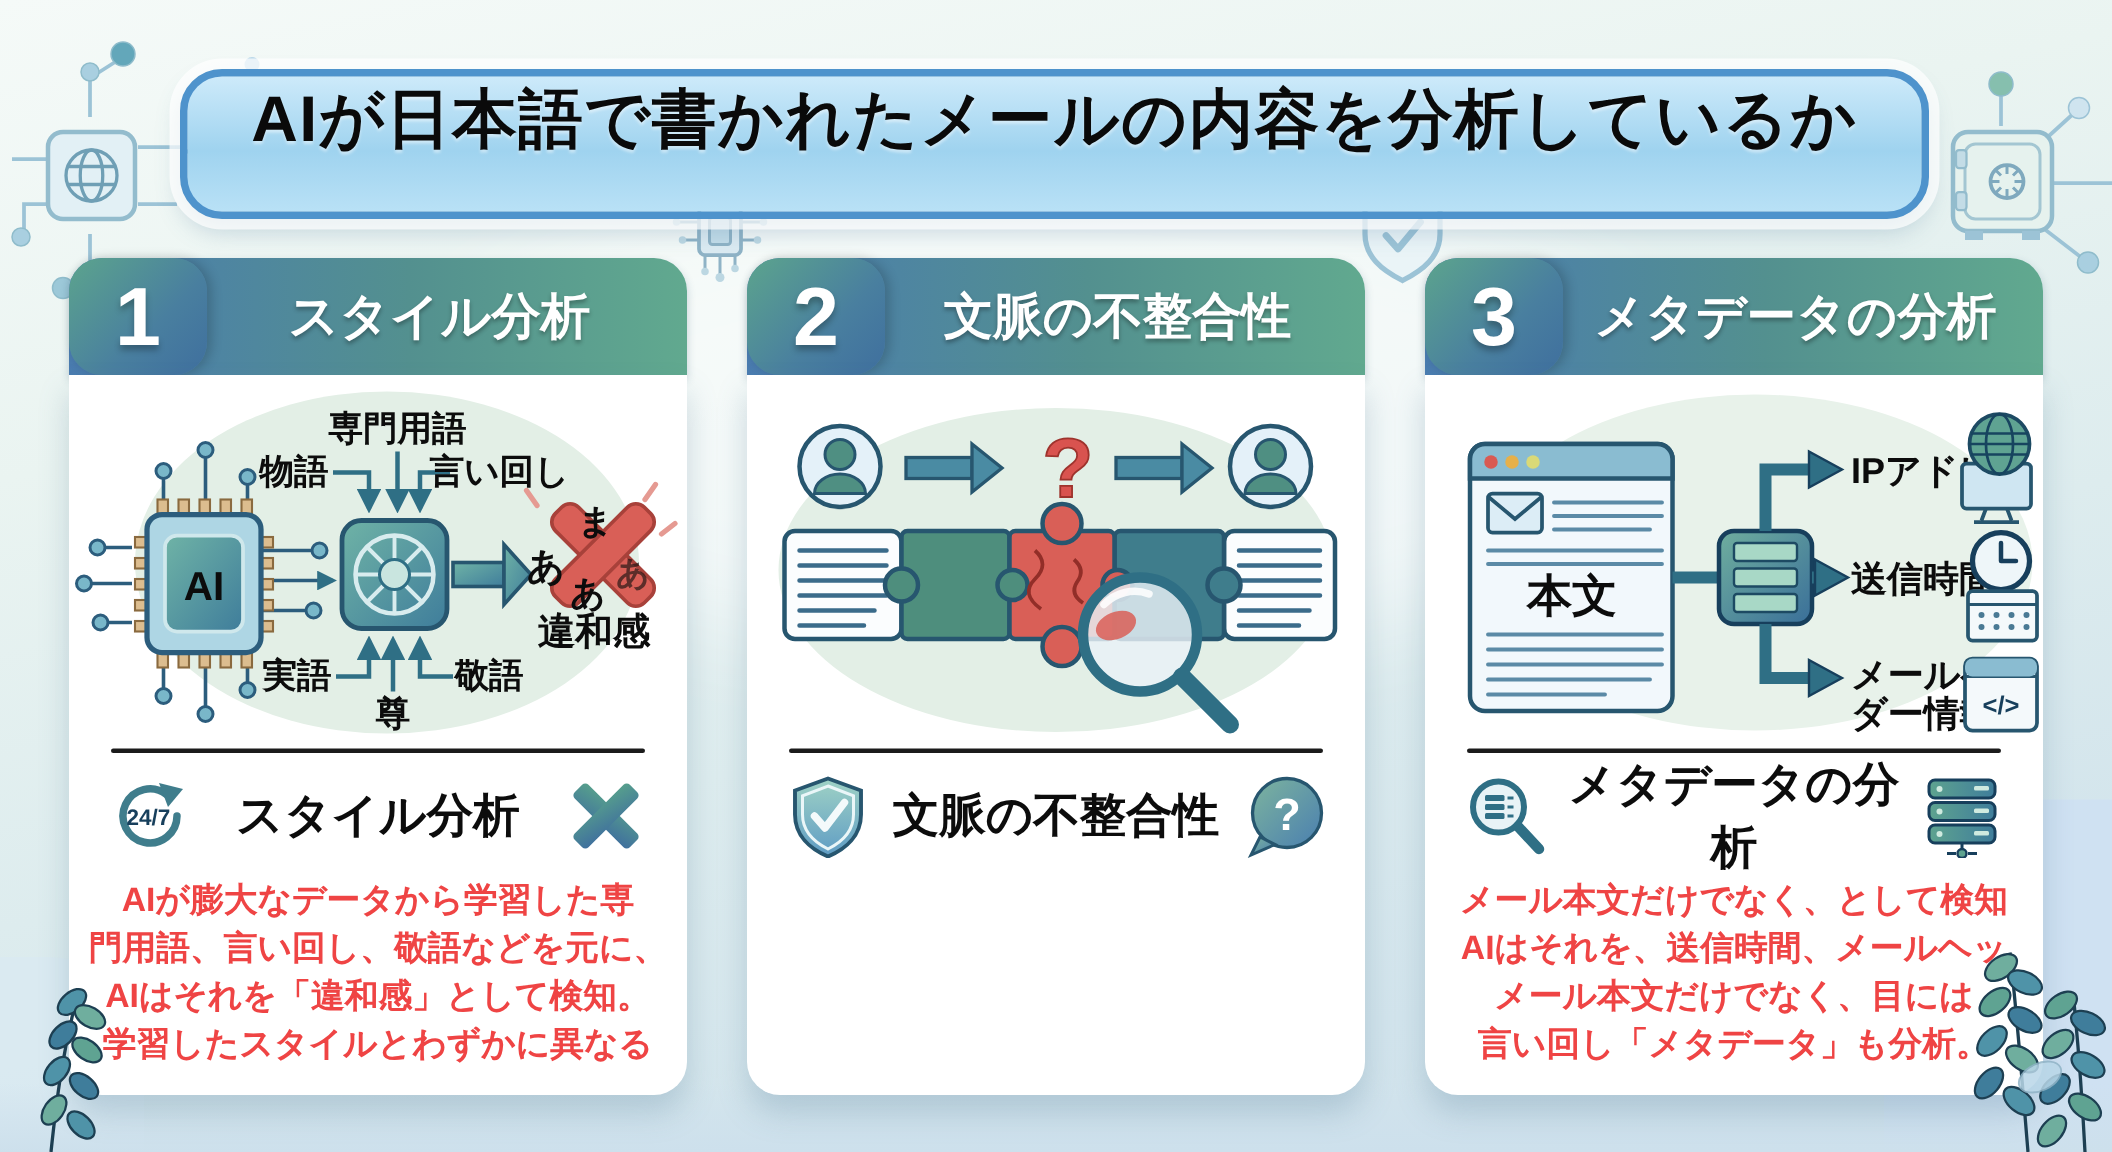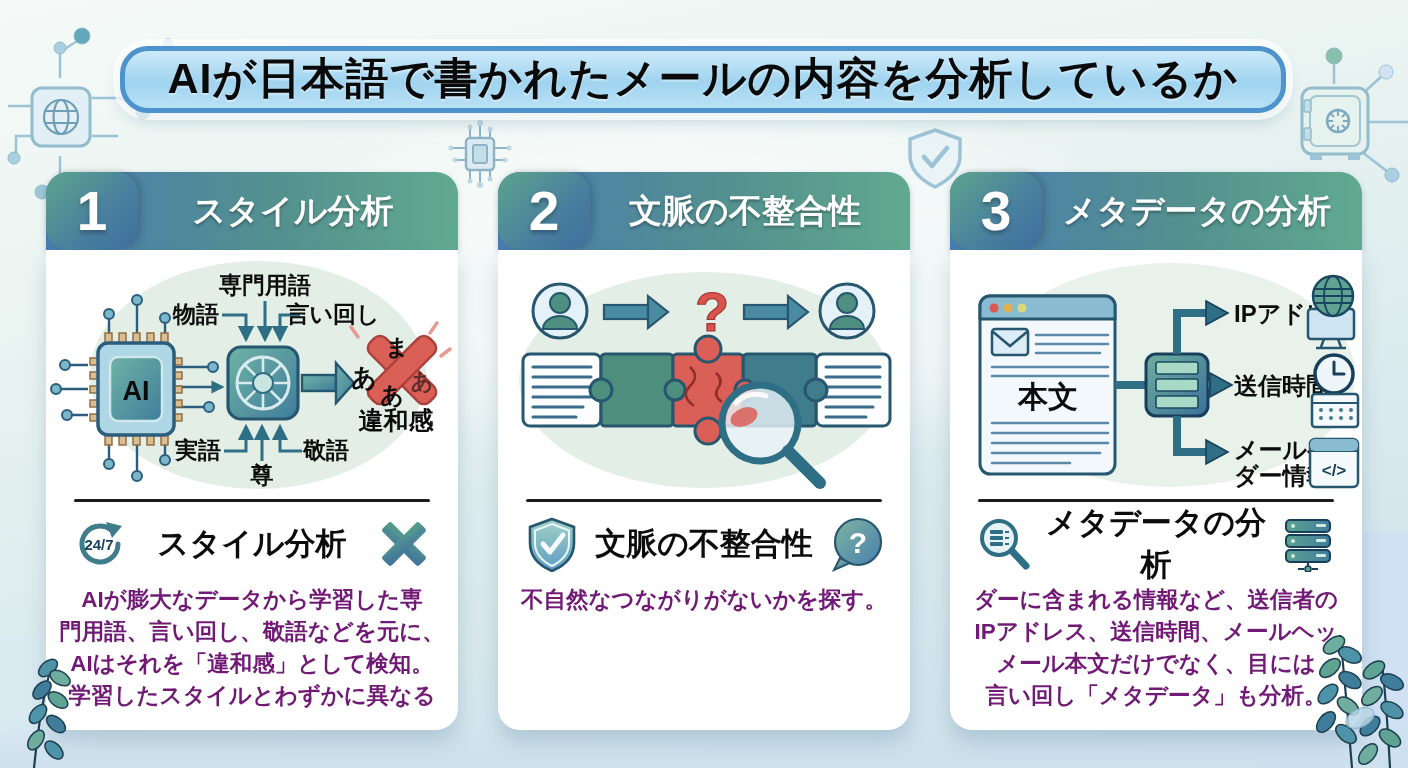--- a/index.html
+++ b/index.html
@@ -8,46 +8,46 @@
     font-family:"Liberation Sans","DejaVu Sans",sans-serif;
     background:linear-gradient(168deg,#f5faf8 0%,#eaf4f1 30%,#ddecee 58%,#d2e4ec 82%,#cfe1ec 100%);
   }
   .blob-white{position:absolute;left:280px;top:110px;width:840px;height:330px;background:rgba(255,255,255,.55);border-radius:50%;filter:blur(34px);}
   .corner-br{position:absolute;right:0;bottom:0;width:152px;height:235px;background:#cfe1f2;border-top-left-radius:78px;}
   .corner-bl{position:absolute;left:0;bottom:0;width:96px;height:130px;background:#d9e9f1;border-top-right-radius:64px;opacity:.75;}
   .bottom-band{position:absolute;left:0;right:0;bottom:0;height:46px;background:linear-gradient(180deg,rgba(200,222,236,0),#cde0ec);}
   .deco{position:absolute;}
 
   .title-banner{
-    position:absolute;left:120px;top:46px;width:1166px;height:67px;box-sizing:border-box;
+    position:absolute;left:120px;top:46px;width:1166px;height:100px;box-sizing:border-box;
     background:linear-gradient(180deg,#cdeafa 0%,#9fd3ef 55%,#b9e1f6 100%);
     border:5px solid #4e93cc;border-radius:28px;
     box-shadow:0 0 0 7px rgba(255,255,255,.7),0 8px 16px rgba(70,115,150,.28);
-    display:flex;align-items:flex-end;justify-content:center;z-index:5;
+    display:flex;align-items:flex-start;justify-content:center;z-index:5;
   }
   .title-text{font-size:43px;font-weight:900;color:#0a0a0a;letter-spacing:1px;text-shadow:0 2px 2px rgba(255,255,255,.45);}
 
   .card{position:absolute;top:172px;width:412px;height:558px;z-index:4;}
   .card-header{height:78px;border-radius:22px 22px 0 0;display:flex;align-items:center;position:relative;
     background:linear-gradient(90deg,#4a7cb0 0%,#53908f 55%,#61a98f 100%);
     box-shadow:0 3px 6px rgba(40,80,110,.25);}
   .card-number{width:92px;height:78px;border-radius:22px;flex:0 0 auto;
     background:linear-gradient(135deg,#5ca48d 0%,#497f9f 60%,#3f6f9e 100%);
     display:flex;align-items:center;justify-content:center;
     font-size:55px;font-weight:900;color:#fff;text-shadow:0 3px 4px rgba(0,0,0,.28);
     box-shadow:3px 0 7px rgba(0,0,0,.18);}
   .card-title{flex:1;text-align:center;font-size:33px;font-weight:900;color:#fff;text-shadow:0 2px 3px rgba(0,0,0,.32);padding-right:10px;}
   .card-body{height:480px;background:#fff;border-radius:0 0 22px 22px;position:relative;
     box-shadow:0 12px 20px rgba(90,130,155,.28);}
   .ill{position:absolute;left:0;top:5px;width:412px;height:242px;}
   .divider{position:absolute;left:28px;right:28px;top:249px;height:3px;background:#1b1b1b;border-radius:2px;}
   .sub-row{position:absolute;left:0;top:262px;width:100%;height:64px;display:flex;align-items:center;padding:0 26px;box-sizing:border-box;}
   .sub-title{flex:1;text-align:center;font-size:31px;font-weight:900;color:#0c0c0c;}
   .sub-icon{width:56px;height:56px;flex:0 0 auto;}
-  .desc{position:absolute;left:8px;right:8px;top:334px;text-align:center;font-size:22.5px;font-weight:800;color:#701a75;line-height:1.42;}
+  .desc{position:absolute;left:8px;right:8px;top:334px;text-align:center;font-size:22.5px;font-weight:800;color:#ef4444;line-height:1.42;}
 
   .lbl{font-weight:900;fill:#0c0c0c;}
   svg text{font-family:"Liberation Sans","DejaVu Sans",sans-serif;}
 </style>
 </head>
 <body>
 
 <div class="blob-white"></div>
 <div class="corner-bl"></div>
 <div class="corner-br"></div>
@@ -338,21 +338,20 @@
               <stop offset="0" stop-color="#7db49e"></stop>
               <stop offset="1" stop-color="#4a7fb0"></stop>
             </linearGradient>
           </defs>
         <circle cx="30" cy="26" r="23" fill="url(#qbg)" stroke="#27566f" stroke-width="2.2"></circle>
         <polygon points="12,42 6,54 22,47" fill="url(#qbg)" stroke="#27566f" stroke-width="2"></polygon>
         <text x="30" y="37" text-anchor="middle" font-size="30" font-weight="900" fill="#ffffff">?</text>
       </svg>
     </div>
     <div class="desc">
-      <div>不自然なつながりがないかを探す。</div>
     </div>
   </div>
 </div>
 
 <div class="card" style="left:950px">
   <div class="card-header">
     <div class="card-number">3</div>
     <div class="card-title">メタデータの分析</div>
   </div>
   <div class="card-body">
@@ -471,22 +470,22 @@
             <circle cx="13" cy="40" r="2"></circle>
           <rect x="36" y="8" width="10" height="3" rx="1"></rect>
             <rect x="36" y="23" width="10" height="3" rx="1"></rect>
             <rect x="36" y="38" width="10" height="3" rx="1"></rect>
         </g>
         <path d="M28,46 V51 M18,53 H24 M32,53 H38" stroke="#173f5c" stroke-width="2"></path>
         <circle cx="28" cy="53" r="3" fill="#5ea38f" stroke="#173f5c" stroke-width="1.6"></circle>
       </svg>
     </div>
     <div class="desc">
-      <div>ダーに含まれる情報など、送信者の</div>
-      <div>IPアドレス、送信時間、メールヘッ</div>
+      <div>メール本文だけでなく、として検知</div>
+      <div>AIはそれを、送信時間、メールヘッ</div>
       <div>メール本文だけでなく、目には</div>
       <div>言い回し「メタデータ」も分析。</div>
     </div>
   </div>
 </div>
 
 <svg class="deco" style="left:0;top:630px;z-index:6" width="90" height="138" viewBox="0 0 90 138">
   <path d="M34,138 C38,100 42,70 52,32" fill="none" stroke="#1d3f52" stroke-width="2.2"></path>
   <g stroke="#1d3f52" stroke-width="1.5">
     <ellipse cx="48" cy="38" rx="11" ry="6.5" transform="rotate(-40 48 38)" fill="#4f93a8"></ellipse>

